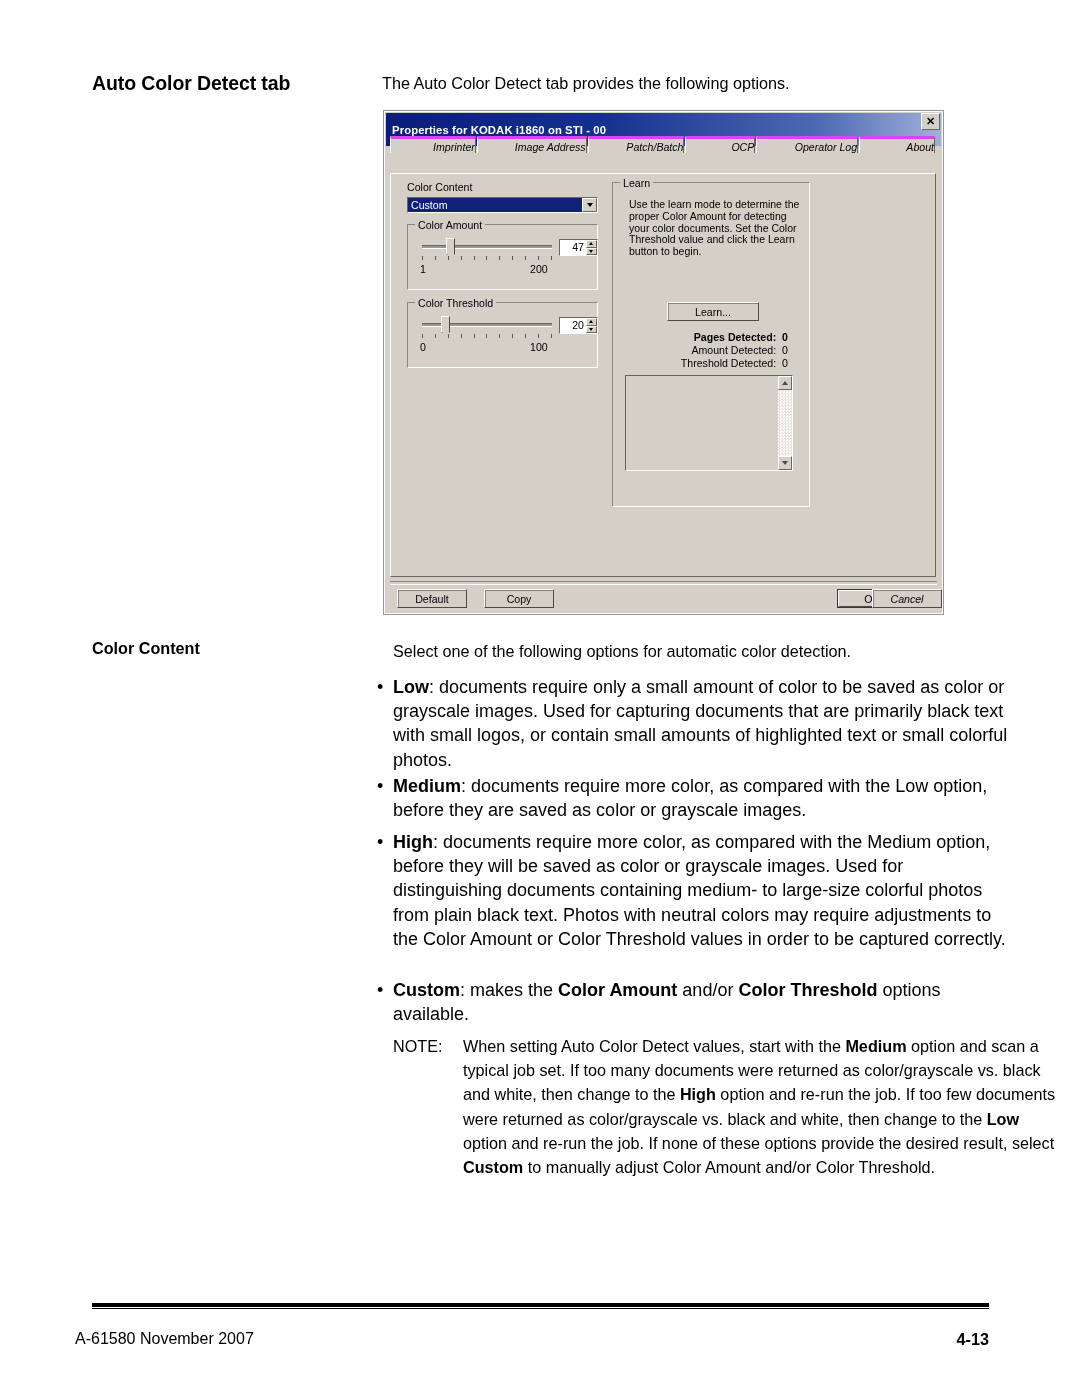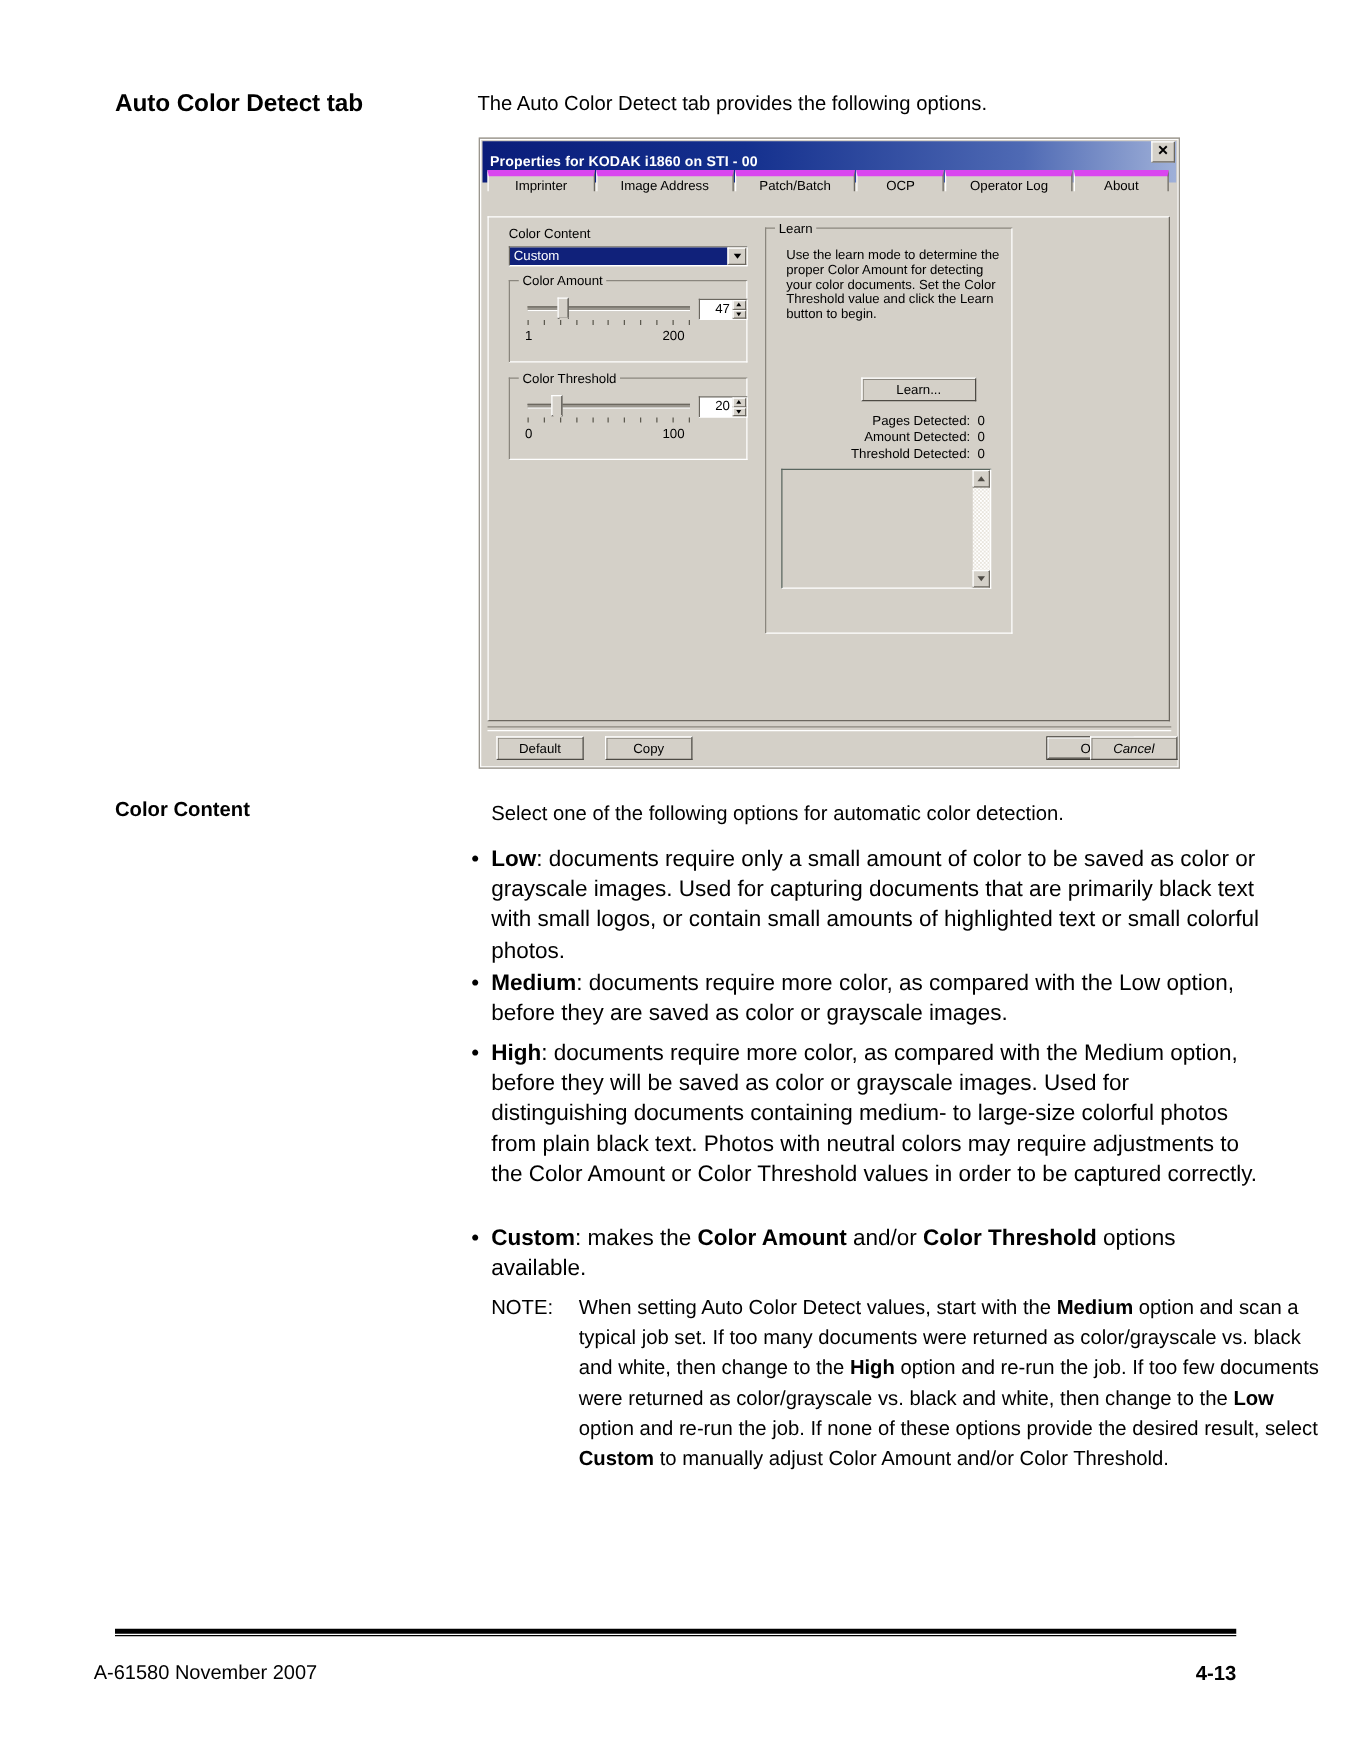--- a/index.html
+++ b/index.html
@@ -91,31 +91,32 @@
   }
   .tabrow {
     display: flex;
     height: 18px;
     align-items: flex-end;
   }
   .tabrow.row2 { margin-top: 1px; }
   .tab {
     height: 17px;
     line-height: 17px;
-    text-align: center;
+    text-align: right;
     font-size: 10.6px;
     background: #d4d0c8;
     border-left: 1px solid #ffffff;
-    border-top: 5px solid #d946ef;
+    border-top: 3px solid #d946ef;
     border-right: 1px solid #6b675f;
     margin-right: 1px;
     box-sizing: border-box;
     white-space: nowrap;
     cursor: pointer;
     color: #000;
+    font-style: italic;
   }
   .tab.active {
     height: 19px;
     line-height: 19px;
     margin-bottom: -1px;
     background: #d8d4cc;
     border-bottom: 1px solid #d4d0c8;
     position: relative;
     z-index: 3;
   }
@@ -523,23 +524,23 @@
               </div>
           </div>
         </div>
       </div>
 
       <div class="group" style="left:221px; top:8px; width:198px; height:325px;">
         <span class="grouplabel">Learn</span>
 
         <div class="learn-desc">Use the learn mode to determine the proper Color Amount for detecting your color documents. Set the Color Threshold value and click the Learn button to begin.</div>
 
-        <div class="btn" style="left:54px; top:119px; width:92px; height:19px;margin-left:22px;">Learn...</div>
-
-        <div class="detected-line" style="left:10px; top:148px; width:165px;"><span>Pages Detected:</span>&nbsp;&nbsp;<span>0</span></div>
+        <div class="btn" style="left:54px; top:119px; width:92px; height:19px;">Learn...</div>
+
+        <div class="detected-line" style="left:10px; top:148px; width:165px;font-weight:bold;"><span>Pages Detected:</span>&nbsp;&nbsp;<span>0</span></div>
         <div class="detected-line" style="left:10px; top:161px; width:165px;"><span>Amount Detected:</span>&nbsp;&nbsp;<span>0</span></div>
         <div class="detected-line" style="left:10px; top:174px; width:165px;"><span>Threshold Detected:</span>&nbsp;&nbsp;<span>0</span></div>
 
         <div class="listbox" style="left:12px; top:192px; width:168px; height:96px;">
           <span style="display:block;font-size:10.5px;padding:2px;"></span>
           <div class="scrollbar">
             <div class="sb-btn up">
                 <i></i>
               </div>
             <div class="sb-btn down">

